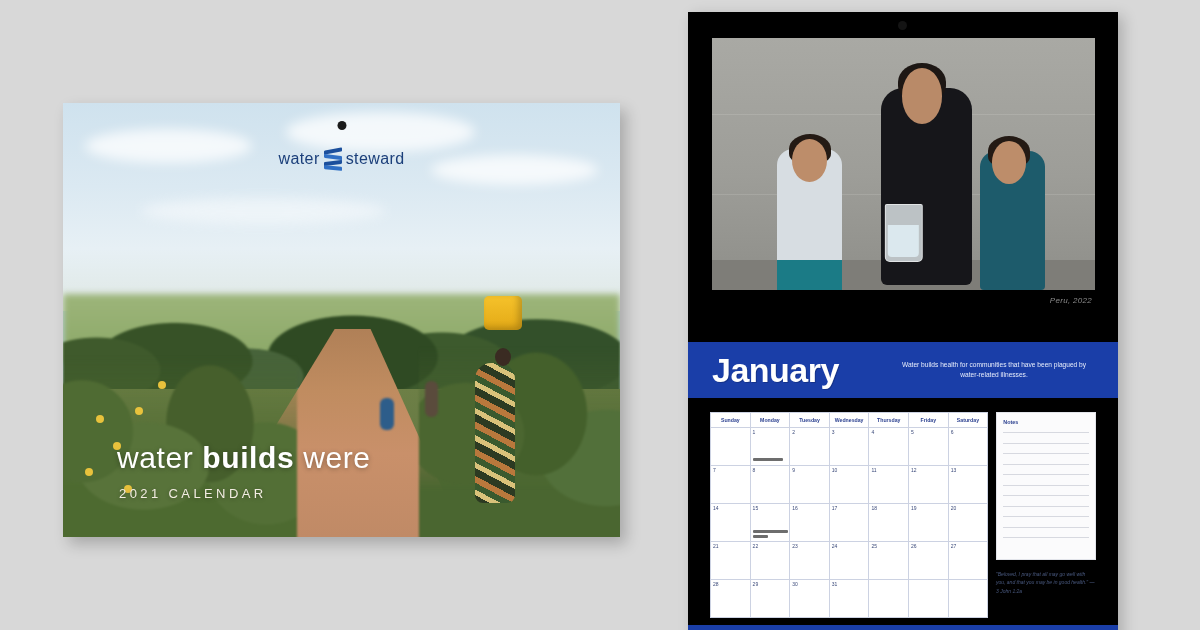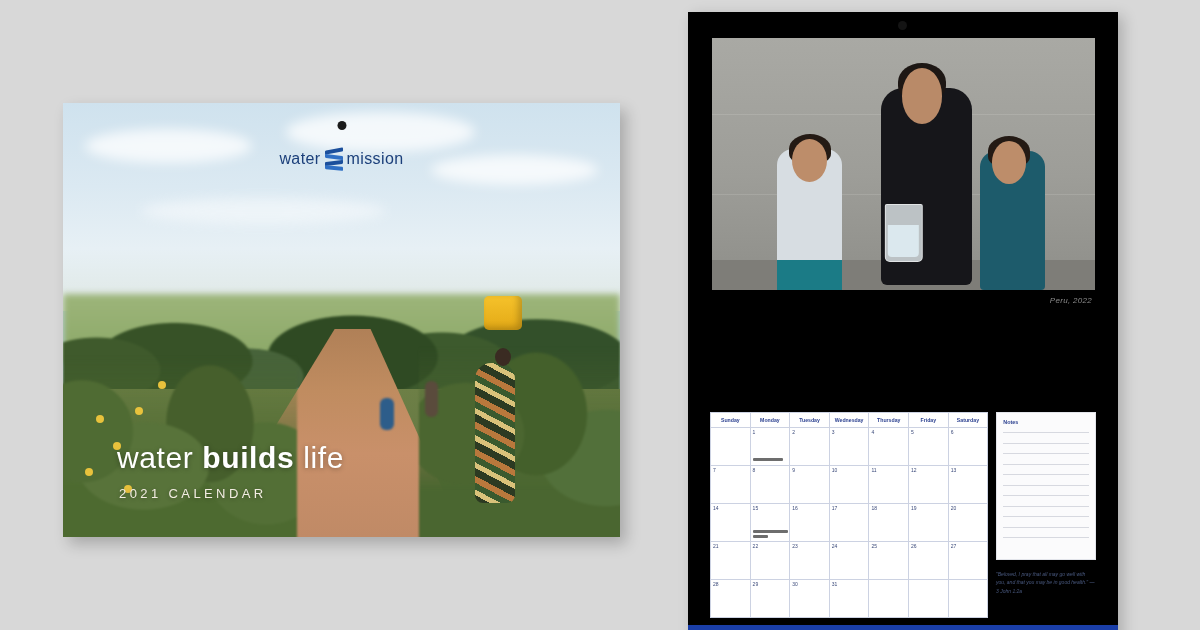--- a/index.html
+++ b/index.html
@@ -270,27 +270,27 @@
     <div class="hole-cover"></div>
 
     <div class="cover-logo">
       <span class="logo-word">water</span>
       <span class="logo-mark">
           <i></i>
           <i></i>
           <i></i>
           <i></i>
         </span>
-      <span class="logo-word">mission</span>
+      <span class="logo-word">steward</span>
     </div>
 
     <div class="cover-title">
       <span class="thin">water</span>
       <b>builds</b>
-      <span class="thin">life</span>
+      <span class="thin">were</span>
     </div>
     <div class="cover-sub">2021 CALENDAR</div>
   </div>
 
   <div class="page">
     <div class="hole-page"></div>
 
     <div class="photo-frame">
       <div class="wall">
         <div class="wall-line" style="top:30%"></div>
@@ -304,20 +304,24 @@
       <div class="girl-l-skirt"></div>
       <div class="girl-l-hair"></div>
       <div class="girl-l-head"></div>
       <div class="girl-r"></div>
       <div class="girl-r-hair"></div>
       <div class="girl-r-head"></div>
       <div class="glass"></div>
     </div>
     <div class="photo-caption">Peru, 2022</div>
 
+    <div class="month-band">
+      <div class="month-name">January</div>
+      <div class="month-tag">Water builds health for communities that have been plagued by water-related illnesses.</div>
+    </div>
 
     <div class="grid-wrap">
       <div class="cal" id="cal">
           <div class="cal-row">
             <div class="cal-dow">Sunday</div>
             <div class="cal-dow">Monday</div>
             <div class="cal-dow">Tuesday</div>
             <div class="cal-dow">Wednesday</div>
             <div class="cal-dow">Thursday</div>
             <div class="cal-dow">Friday</div>

